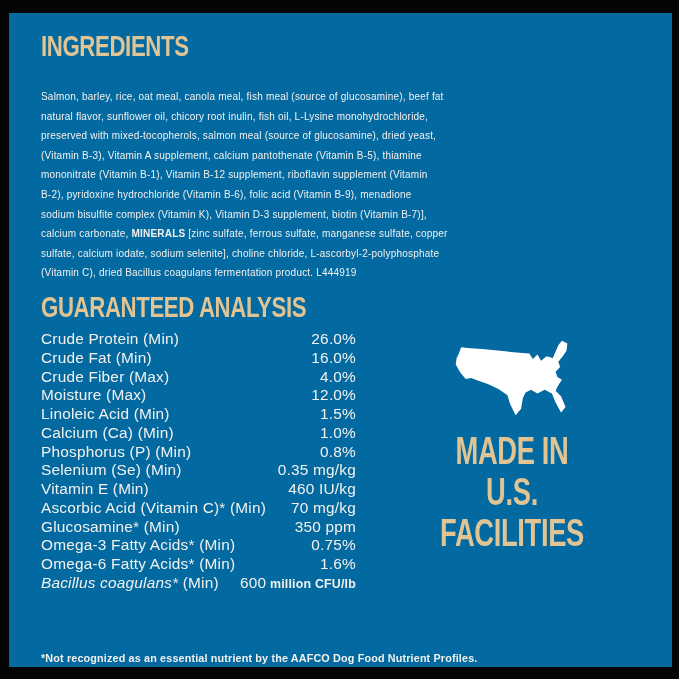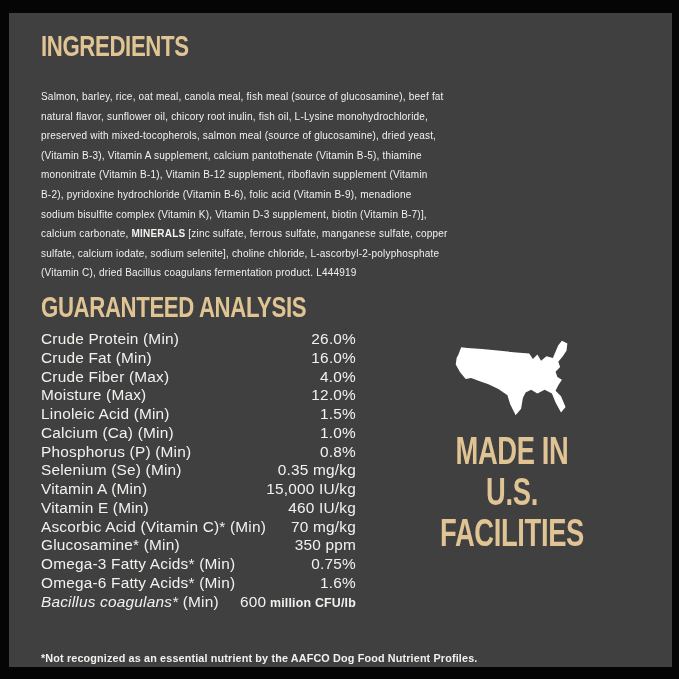--- a/index.html
+++ b/index.html
@@ -4,21 +4,21 @@
 <style>
   html,body{margin:0;padding:0;}
   body{
     width:679px;height:679px;position:relative;overflow:hidden;
     background:#050505;
     font-family:"Liberation Sans", sans-serif;
     -webkit-font-smoothing:antialiased;
   }
   .panel{
     position:absolute;left:9px;top:13px;right:7px;bottom:12px;
-    background:#404040;color:#f3f1ee;
+    background:#0369a1;color:#f3f1ee;
   }
   .sec-title{
     position:absolute;left:32px;margin:0;
     font-size:30px;font-weight:700;line-height:32px;
     color:#e0c494;letter-spacing:-0.5px;white-space:nowrap;
     transform:scaleX(0.74);transform-origin:left center;
   }
   #ingredients-title{top:17px;}
   #ga-title{top:278px;}
   .ing{
@@ -104,24 +104,20 @@
       </div>
       <div class="ga-row">
         <span class="ga-label"><span>Phosphorus (P) (Min)</span></span>
         <span class="ga-value"><span>0.8%</span></span>
       </div>
       <div class="ga-row">
         <span class="ga-label"><span>Selenium (Se) (Min)</span></span>
         <span class="ga-value"><span>0.35 mg/kg</span></span>
       </div>
       <div class="ga-row">
-        <span class="ga-label"><span>Vitamin A (Min)</span></span>
-        <span class="ga-value"><span>15,000 IU/kg</span></span>
-      </div>
-      <div class="ga-row">
         <span class="ga-label"><span>Vitamin E (Min)</span></span>
         <span class="ga-value"><span>460 IU/kg</span></span>
       </div>
       <div class="ga-row">
         <span class="ga-label"><span>Ascorbic Acid (Vitamin C)* (Min)</span></span>
         <span class="ga-value"><span>70 mg/kg</span></span>
       </div>
       <div class="ga-row">
         <span class="ga-label"><span>Glucosamine* (Min)</span></span>
         <span class="ga-value"><span>350 ppm</span></span>

